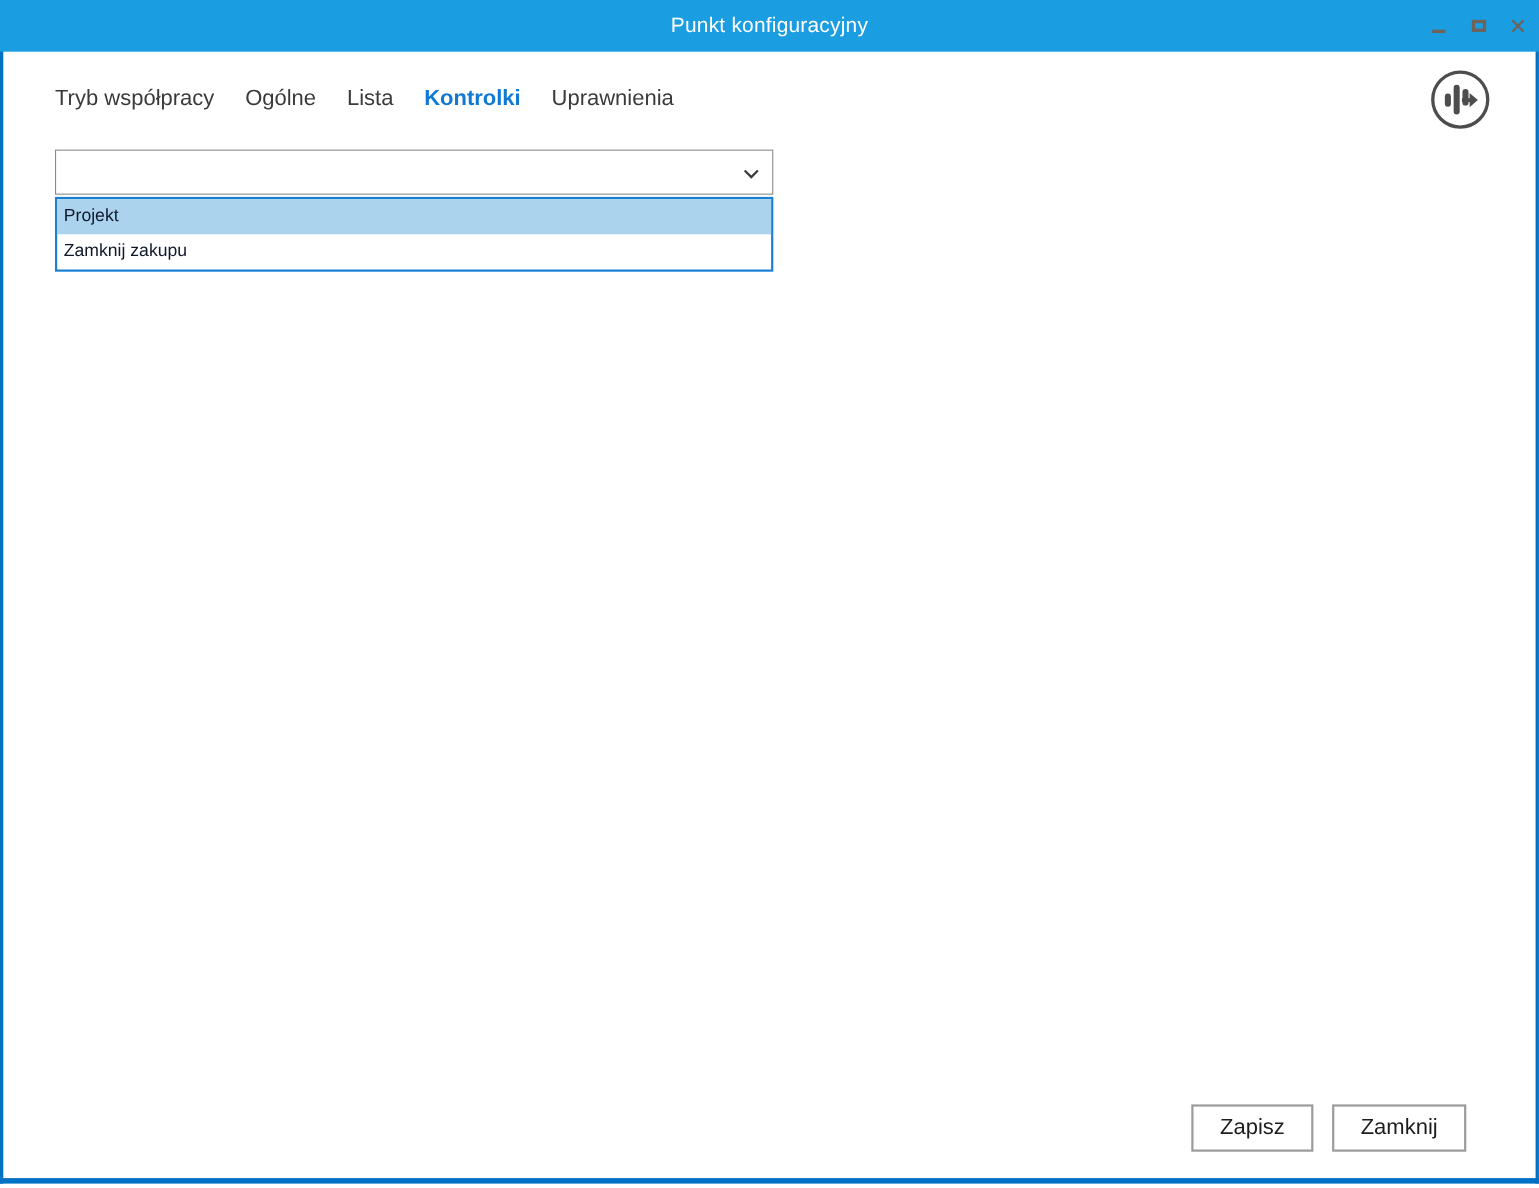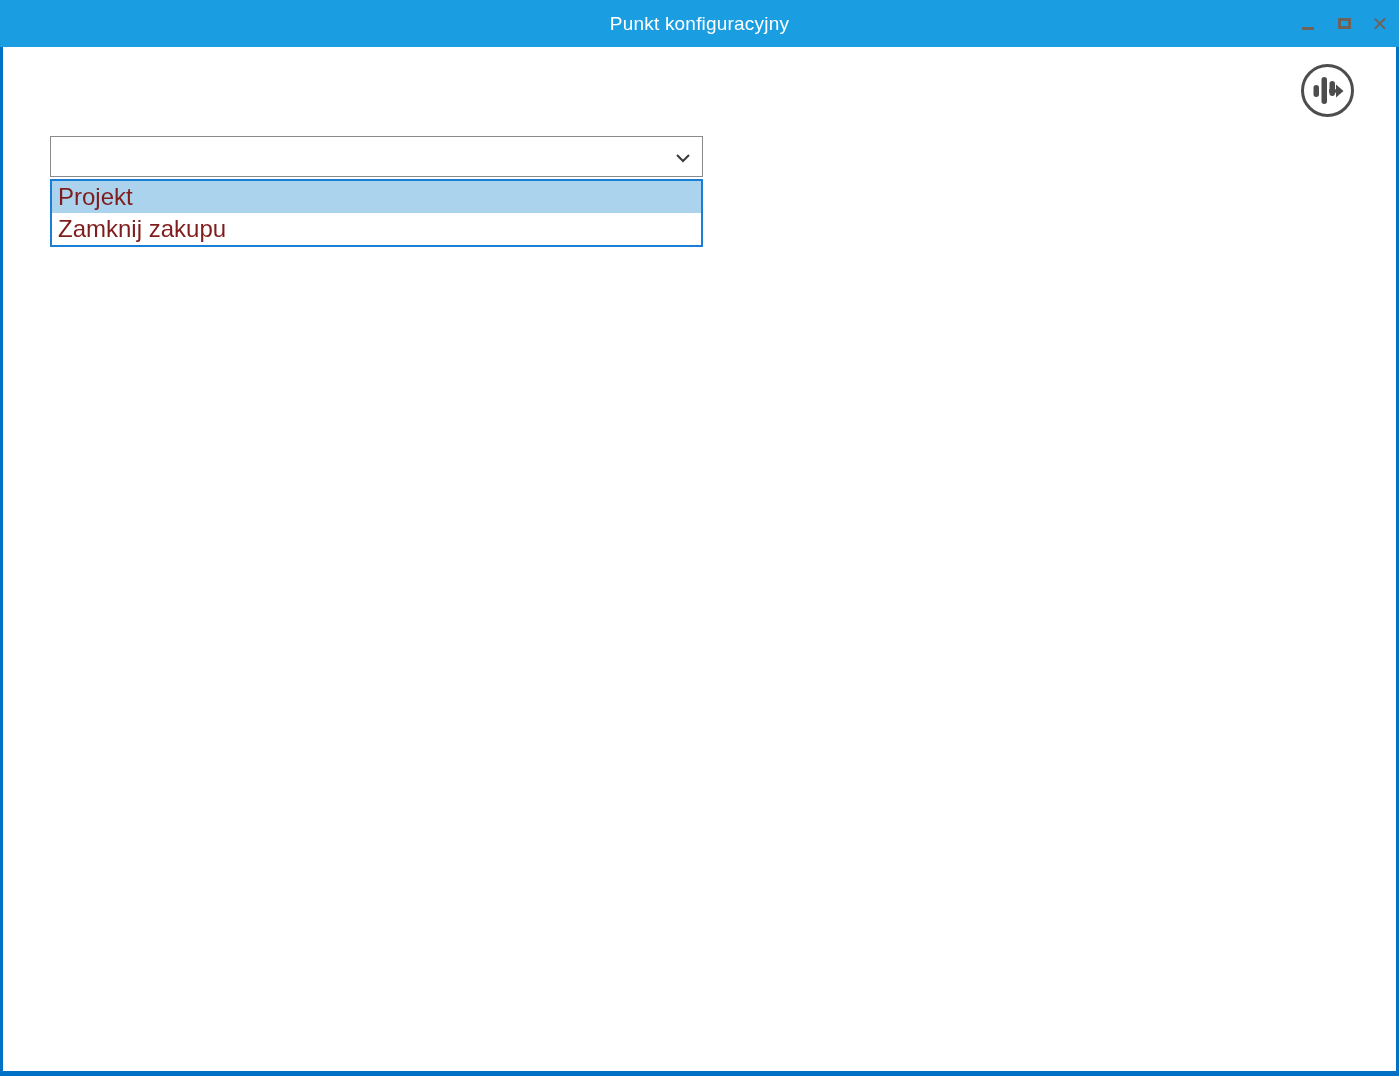--- a/index.html
+++ b/index.html
@@ -62,21 +62,21 @@
   }
   .dropdown-list {
     position: absolute; left: 47px; top: 179px;
     width: 653px;
     background: #ffffff;
     border: 2px solid var(--dropdown-border-blue, #1a7fd4);
   }
   .dropdown-item {
     height: 32px; line-height: 32px;
     padding-left: 6px;
-    font-size: 24px; color: #7f1d1d;
+    font-size: 16px; color: #0f172a;
     white-space: nowrap; overflow: hidden;
   }
   .dropdown-item.highlighted { background: var(--highlight-blue, #abd3ee); }
   .corner-icon {
     position: absolute; left: 1296px; top: 62px;
     width: 57px; height: 57px;
   }
   .footer-buttons {
     position: absolute; right: 63px; top: 1004px;
     display: flex; gap: 17px;
@@ -105,20 +105,27 @@
       </div>
       <div class="win-btn">
         <span class="glyph-max"></span>
       </div>
       <div class="win-btn">
         <span class="glyph-close">✕</span>
       </div>
     </div>
   </div>
 
+  <div class="tabs">
+    <div class="tab">Tryb współpracy</div>
+    <div class="tab">Ogólne</div>
+    <div class="tab">Lista</div>
+    <div class="tab active">Kontrolki</div>
+    <div class="tab">Uprawnienia</div>
+  </div>
 
   <div class="combobox">
     <span></span>
     <svg class="combobox-chevron" viewBox="0 0 18 18" fill="none">
       <polyline points="3,6 9,12 15,6" stroke="#3a3a3a" stroke-width="2" fill="none"></polyline>
     </svg>
   </div>
 
   <div class="dropdown-list">
     <div class="dropdown-item highlighted">Projekt</div>
@@ -127,14 +134,18 @@
 
   <svg class="corner-icon" viewBox="0 0 57 57">
     <circle cx="28.5" cy="28.5" r="25" fill="none" stroke="#4d4d4d" stroke-width="3"></circle>
     <rect x="14.5" y="23" width="5.5" height="12" rx="2.7" fill="#4d4d4d"></rect>
     <rect x="22.5" y="15" width="5.5" height="27" rx="2.7" fill="#4d4d4d"></rect>
     <rect x="30.5" y="19" width="5.5" height="15" rx="2.7" fill="#4d4d4d"></rect>
     <line x1="30" y1="29" x2="39" y2="29" stroke="#4d4d4d" stroke-width="3.5"></line>
     <polygon points="37,22.5 44.5,29 37,35.5" fill="#4d4d4d"></polygon>
   </svg>
 
+  <div class="footer-buttons">
+    <button class="btn">Zapisz</button>
+    <button class="btn">Zamknij</button>
+  </div>
 
 </div>
 
 </body></html>

